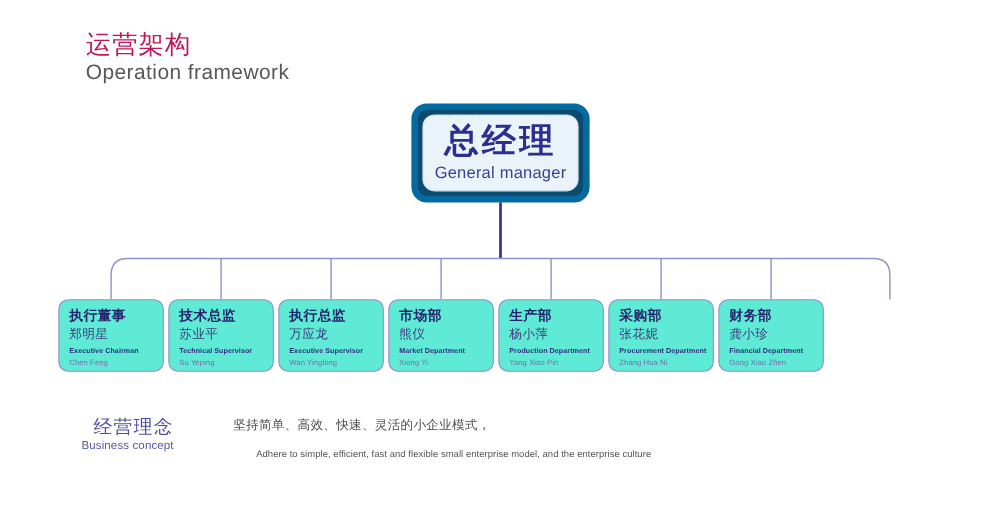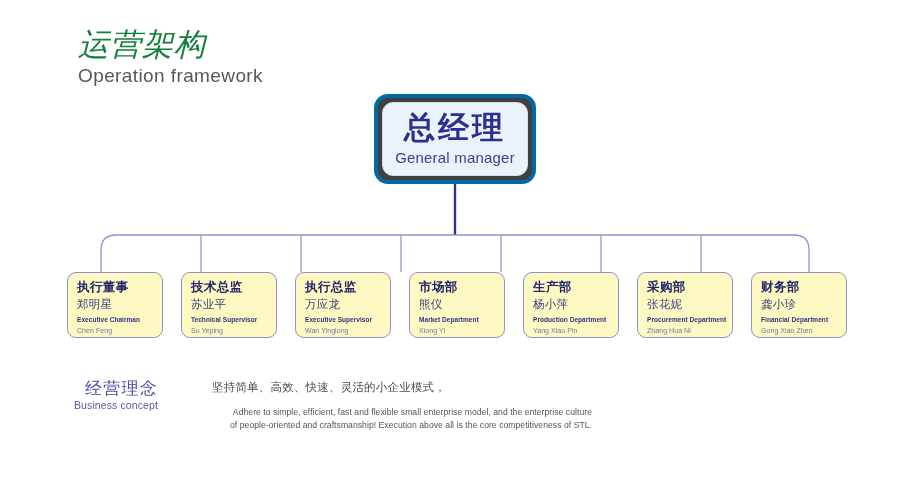--- a/index.html
+++ b/index.html
@@ -24,47 +24,46 @@
   }
 
   
   .header {
     position: absolute;
     left: 78px;
     top: 28px;
     line-height: 1.12;
   }
   .header-cn {
-    font-size: 31px;
-    font-weight: 400;
-    color: #15803d;
+    font-size: 23px;
+    font-weight: 400;
+    color: #be185d;
     letter-spacing: 1px;
     white-space: nowrap;
-    font-style: italic;
   }
   .header-en {
     font-size: 19px;
     font-weight: 400;
     color: #585858;
     letter-spacing: 0.4px;
     white-space: nowrap;
     margin-top: 2px;
   }
 
   
   .gm-outer {
     position: absolute;
     left: 374px;
     top: 94px;
     width: 162px;
     height: 90px;
     box-sizing: border-box;
-    border: 4px solid #0369a1;
+    border: 6px solid #0369a1;
     border-radius: 14px;
-    background: #404040;
+    background: #0c4a6e;
     padding: 4px;
   }
   .gm-inner {
     width: 100%;
     height: 100%;
     box-sizing: border-box;
     border: 1px solid #cfe0ee;
     border-radius: 11px;
     background: #e9f3f9;
     display: flex;
@@ -106,26 +105,25 @@
     top: 272px;
     width: 798px;
     height: 66px;
     display: flex;
     gap: 4px;
   }
   .dept-box {
     width: 96px;
     height: 66px;
     box-sizing: border-box;
-    background: #fef9c3;
+    background: #5eead4;
     border: 1px solid #8f93c9;
     border-radius: 9px;
     padding: 7px 0 0 9px;
     position: relative;
-    margin-left: 14px;
   }
   .dept-title-cn {
     font-size: 12.5px;
     font-weight: 700;
     color: #23246b;
     letter-spacing: 0.4px;
     line-height: 1.25;
     white-space: nowrap;
   }
   .dept-name-cn {
@@ -295,17 +293,16 @@
 
   <div class="concept-label">
     <div class="concept-label-cn">经营理念</div>
     <div class="concept-label-en">Business concept</div>
   </div>
 
   <div class="concept-body">
     <div class="concept-cn-line">坚持简单、高效、快速、灵活的小企业模式，</div>
     <div class="concept-en">
       <div class="concept-en-line">Adhere to simple, efficient, fast and flexible small enterprise model, and the enterprise culture</div>
-      <div class="concept-en-line">of people-oriented and craftsmanship! Execution above all is the core competitiveness of STL.</div>
     </div>
   </div>
 
 </div>
 
 </body></html>

